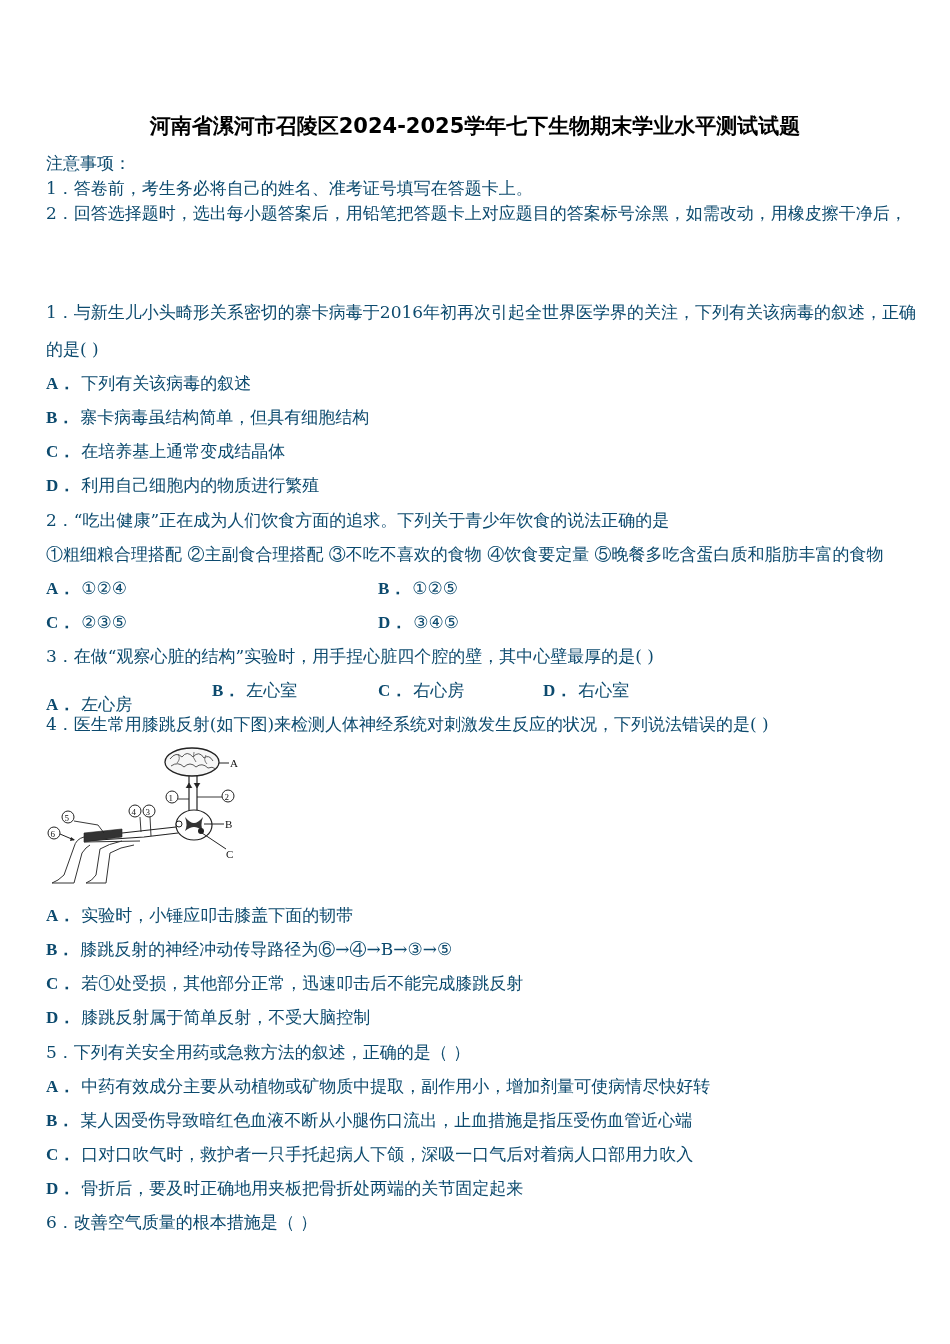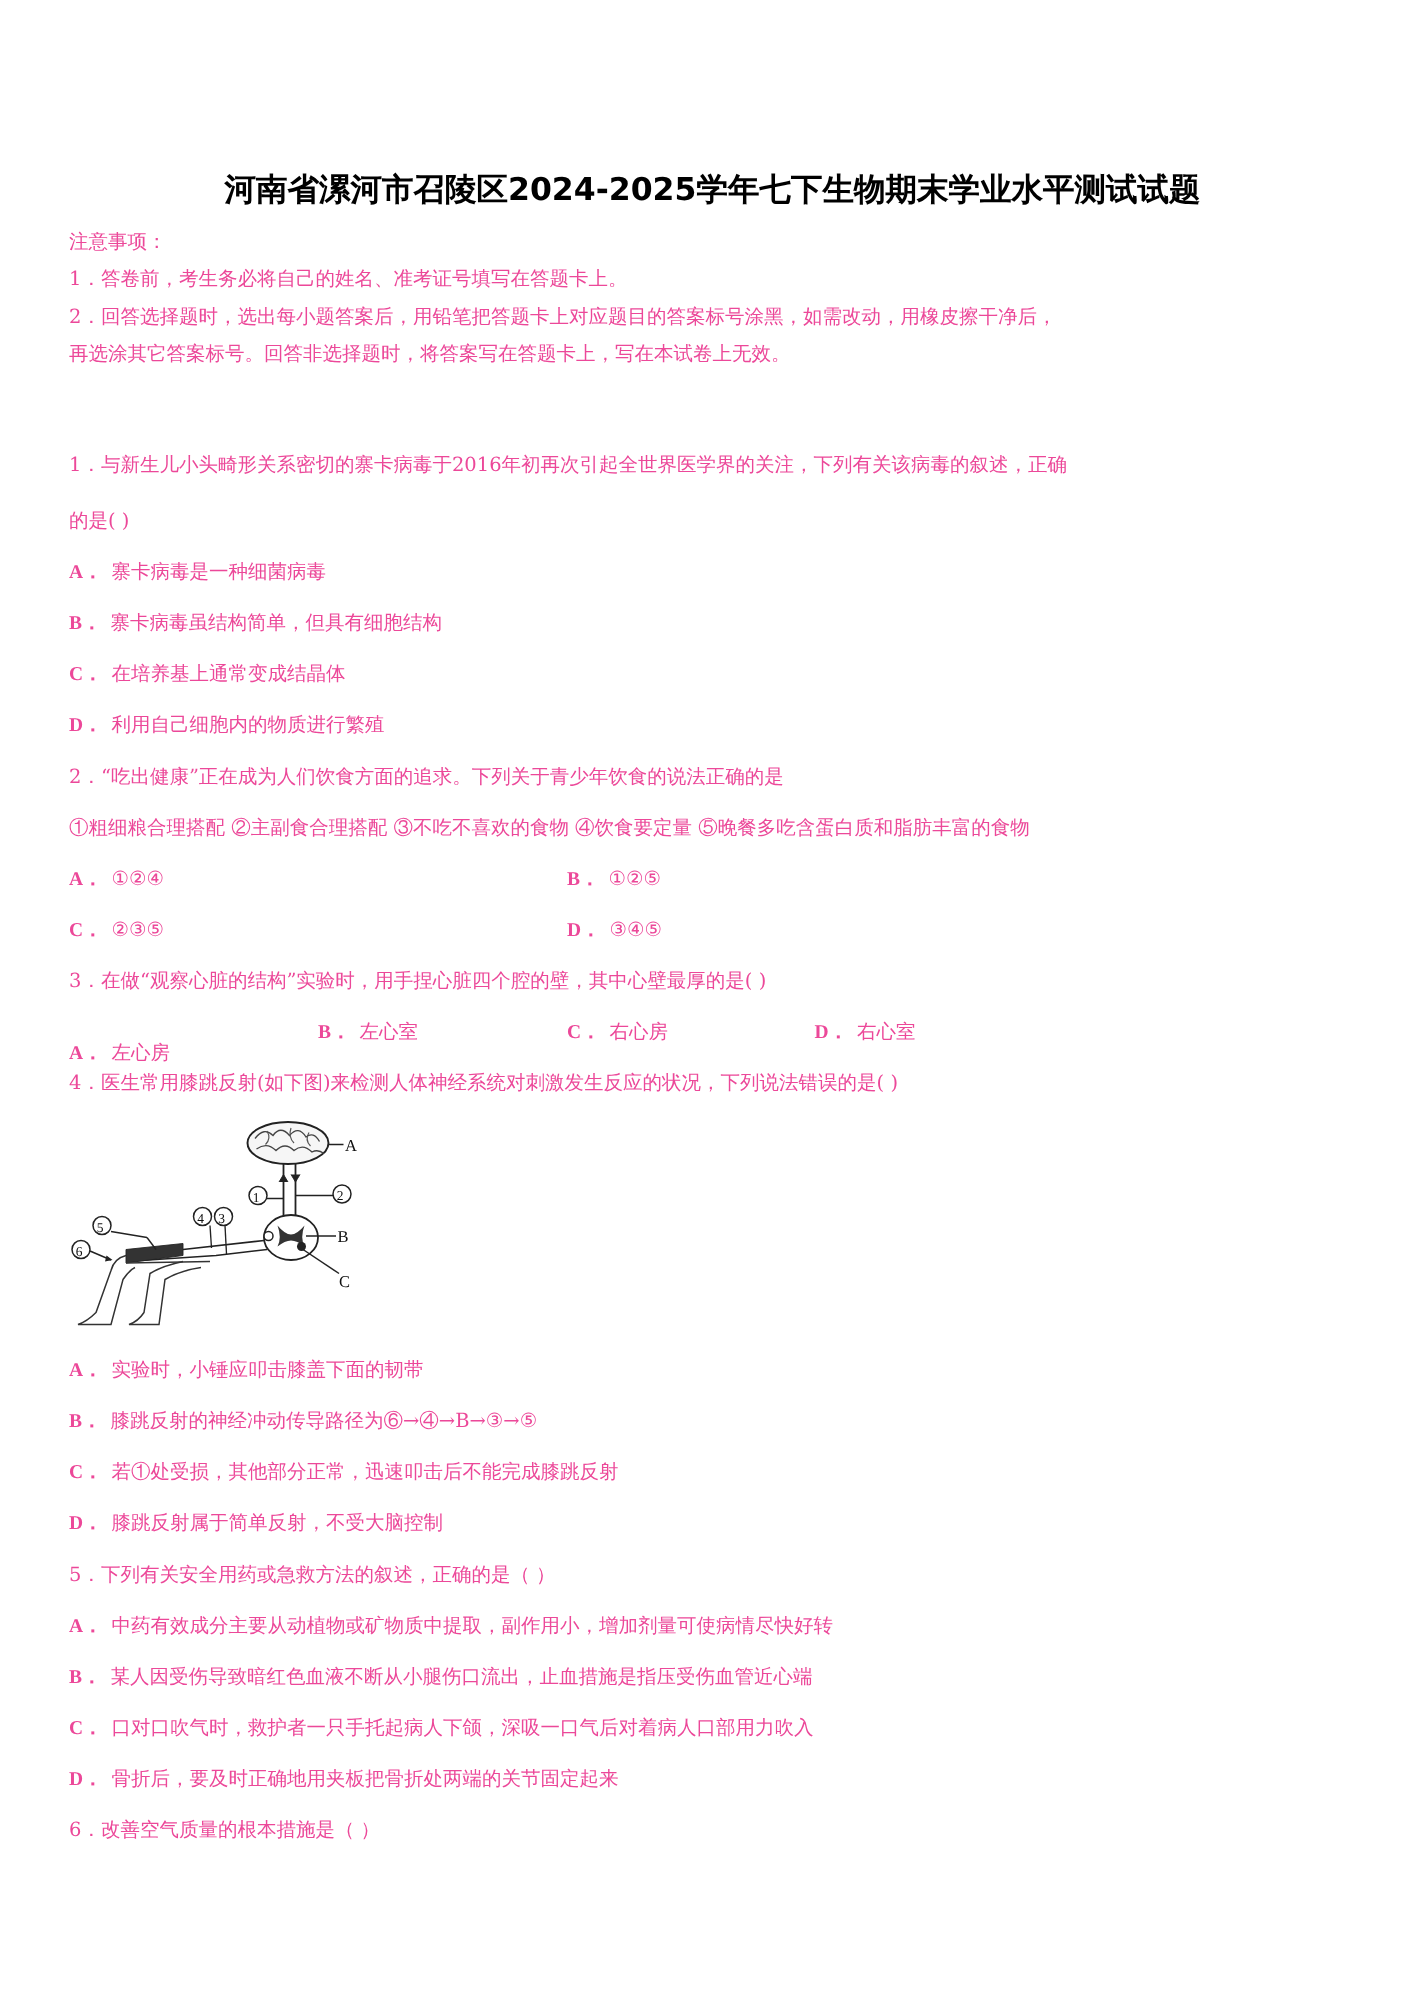--- a/index.html
+++ b/index.html
@@ -2,42 +2,41 @@
 <html><head>
 <meta charset="utf-8">
 <style>
   html, body { margin: 0; padding: 0; background: #ffffff; }
   body { width: 950px; height: 1344px; position: relative; overflow: hidden;
          font-family: "DejaVu Serif", "Liberation Serif", serif; color: #111; }
   .page { position: absolute; left: 0; top: 0; width: 950px; height: 1116px; }
   .title { position: absolute; left: 0; width: 950px; top: 112px; text-align: center;
            font-family: "DejaVu Sans", "Liberation Sans", sans-serif; font-weight: bold;
            font-size: 21px; letter-spacing: 0px; color: #000; }
-  .line { position: absolute; left: 46px; font-size: 13px; white-space: nowrap; color: #ec4899; text-align: right; }
+  .line { position: absolute; left: 46px; font-size: 17px; white-space: nowrap; color: #0c4a6e; text-align: right; }
   .opt-letter { font-weight: bold; font-family: "Liberation Serif", serif; margin-right: 6px; }
   .col2 { position: absolute; left: 378px; }
   .diagram { position: absolute; left: 44px; top: 745px; width: 206px; height: 142px; }
   .diagram svg { width: 100%; height: 100%; }
 </style>
 </head>
 <body>
 
 <div class="page">
 
   <div class="title">河南省漯河市召陵区2024-2025学年七下生物期末学业水平测试试题</div>
 
   <div class="line" style="top:152px;">注意事项：</div>
   <div class="line" style="top:177px;">1．答卷前，考生务必将自己的姓名、准考证号填写在答题卡上。</div>
   <div class="line" style="top:202px;">2．回答选择题时，选出每小题答案后，用铅笔把答题卡上对应题目的答案标号涂黑，如需改动，用橡皮擦干净后，</div>
-  <div class="line" style="top:227px;">再选涂其它答案标号。回答非选择题时，将答案写在答题卡上，写在本试卷上无效。</div>
 
   <div class="line" style="top:301px;">1．与新生儿小头畸形关系密切的寨卡病毒于2016年初再次引起全世界医学界的关注，下列有关该病毒的叙述，正确</div>
   <div class="line" style="top:338px;">的是(    )</div>
   <div class="line" style="top:372px;">
-    <span class="opt-letter">A．</span><span>寨卡病毒是一种细菌病毒</span>
+    <span class="opt-letter">A．</span><span>下列有关该病毒的叙述</span>
   </div>
   <div class="line" style="top:406px;">
     <span class="opt-letter">B．</span><span>寨卡病毒虽结构简单，但具有细胞结构</span>
   </div>
   <div class="line" style="top:440px;">
     <span class="opt-letter">C．</span><span>在培养基上通常变成结晶体</span>
   </div>
   <div class="line" style="top:474px;">
     <span class="opt-letter">D．</span><span>利用自己细胞内的物质进行繁殖</span>
   </div>

